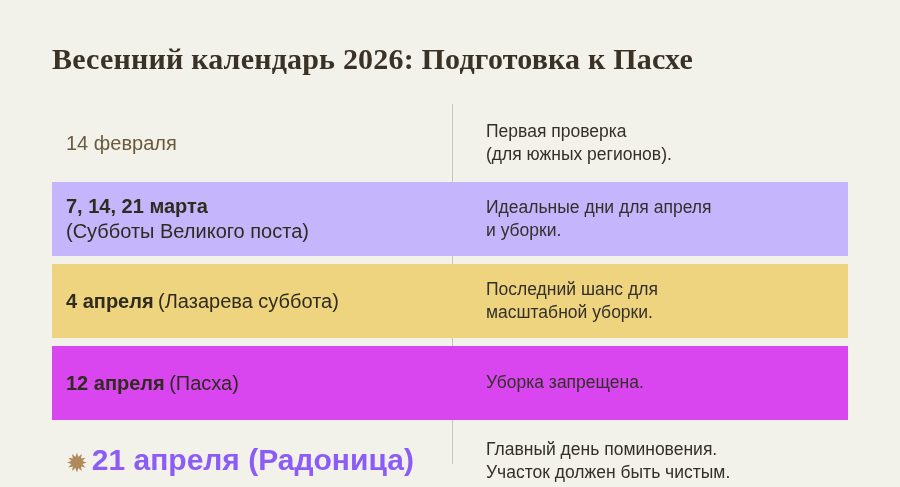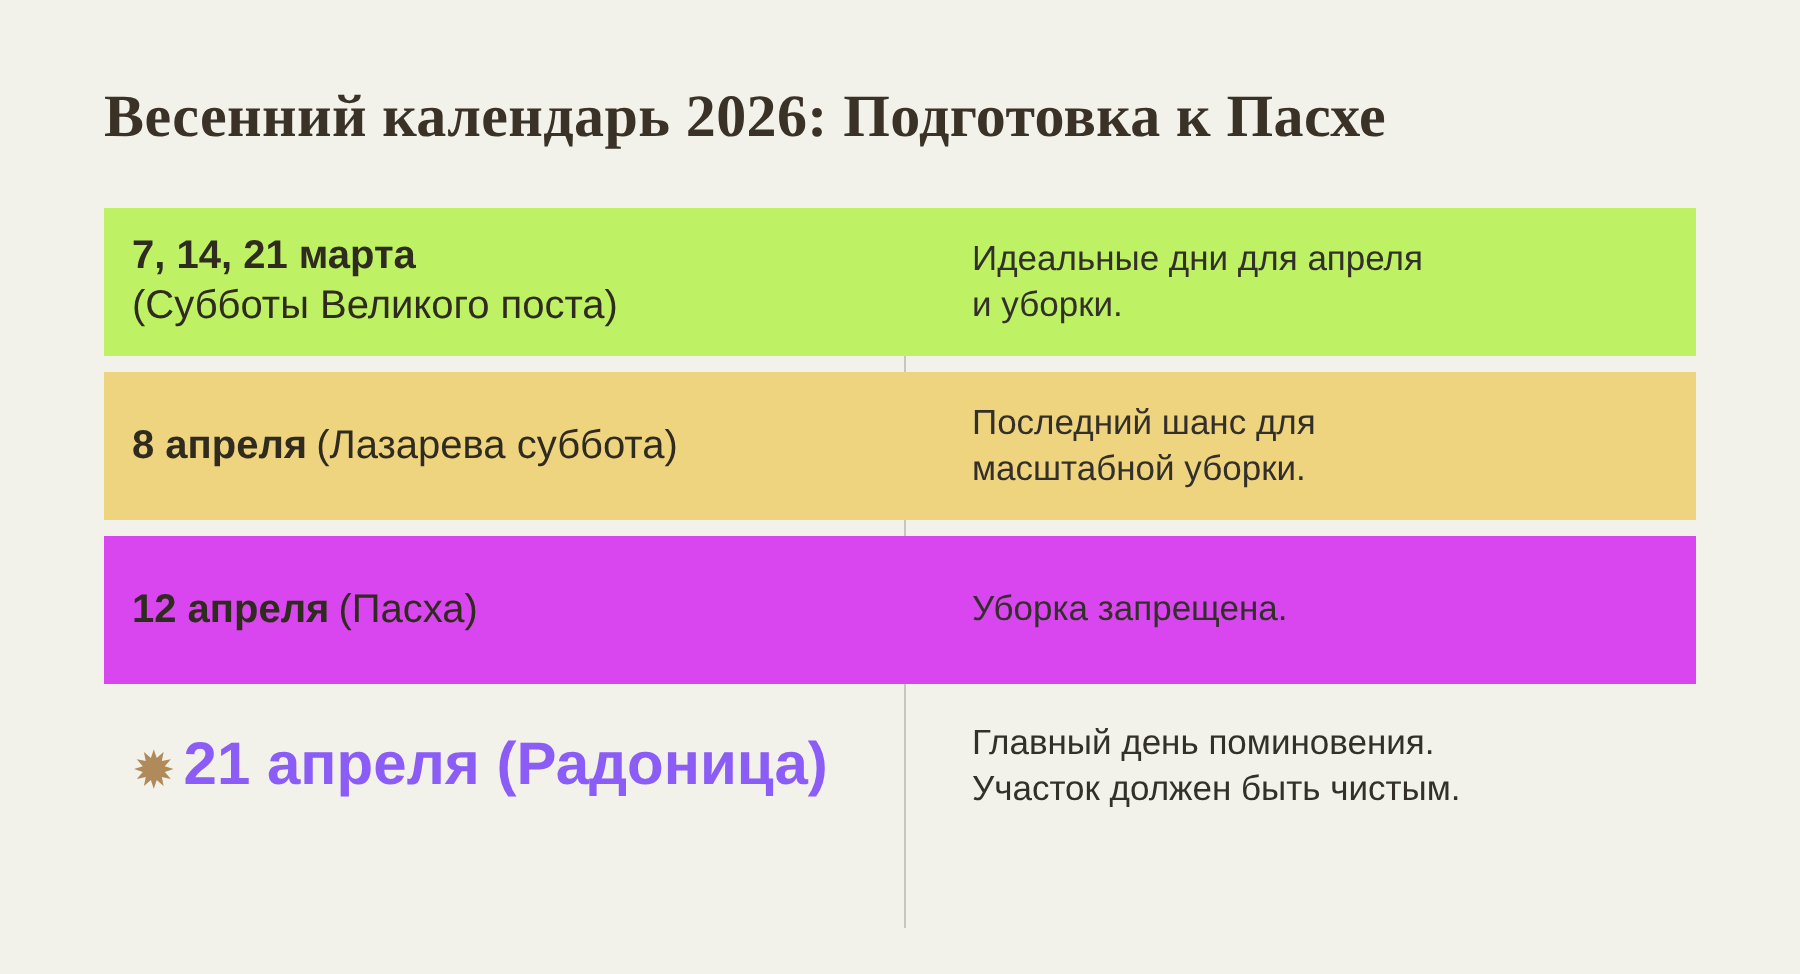--- a/index.html
+++ b/index.html
@@ -66,21 +66,21 @@
     width: 1px;
     height: 360px;
     background: #c9c6bb;
   }
   .row-plain {
     height: 78px;
     background: transparent;
   }
   .row-green {
     height: 74px;
-    background: #bef264;
+    background: #c4b5fd;
   }
   .row-yellow {
     height: 74px;
     background: #efd480;
   }
   .row-red {
     height: 74px;
     background: #d946ef;
   }
   .row-last {
@@ -132,37 +132,46 @@
 <body>
 
 <div class="page">
 
   <div class="title">Весенний календарь 2026: Подготовка к Пасхе</div>
 
   <div class="divider"></div>
 
   <div class="table">
 
+    <div class="row row-plain">
+      <div class="cell-left">
+        <span class="date-plain">14 февраля</span>
+      </div>
+      <div class="cell-right">
+        <span class="rline">Первая проверка</span>
+        <span class="rline">(для южных регионов).</span>
+      </div>
+    </div>
 
     <div class="row row-green">
       <div class="cell-left">
         <span class="date-bold">7, 14, 21 марта</span>
         <span class="sub-line">(Субботы Великого поста)</span>
       </div>
       <div class="cell-right">
         <span class="rline">Идеальные дни для апреля</span>
         <span class="rline">и уборки.</span>
       </div>
     </div>
 
     <div class="gap"></div>
 
     <div class="row row-yellow">
       <div class="cell-left">
-        <span class="date-bold">8 апреля</span>
+        <span class="date-bold">4 апреля</span>
         <span class="date-normal">(Лазарева суббота)</span>
       </div>
       <div class="cell-right">
         <span class="rline">Последний шанс для</span>
         <span class="rline">масштабной уборки.</span>
       </div>
     </div>
 
     <div class="gap"></div>
 

